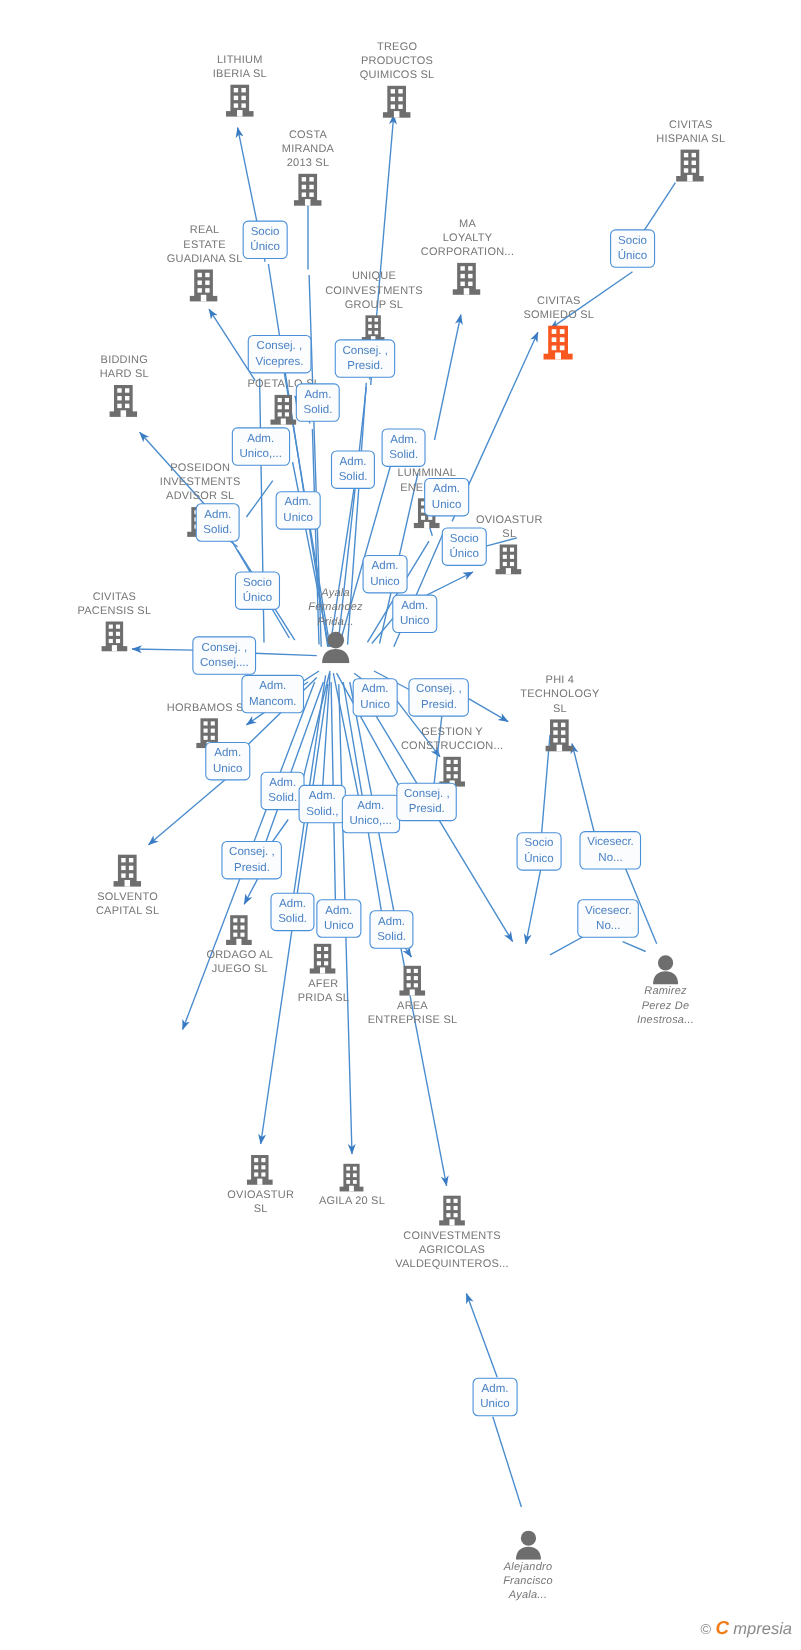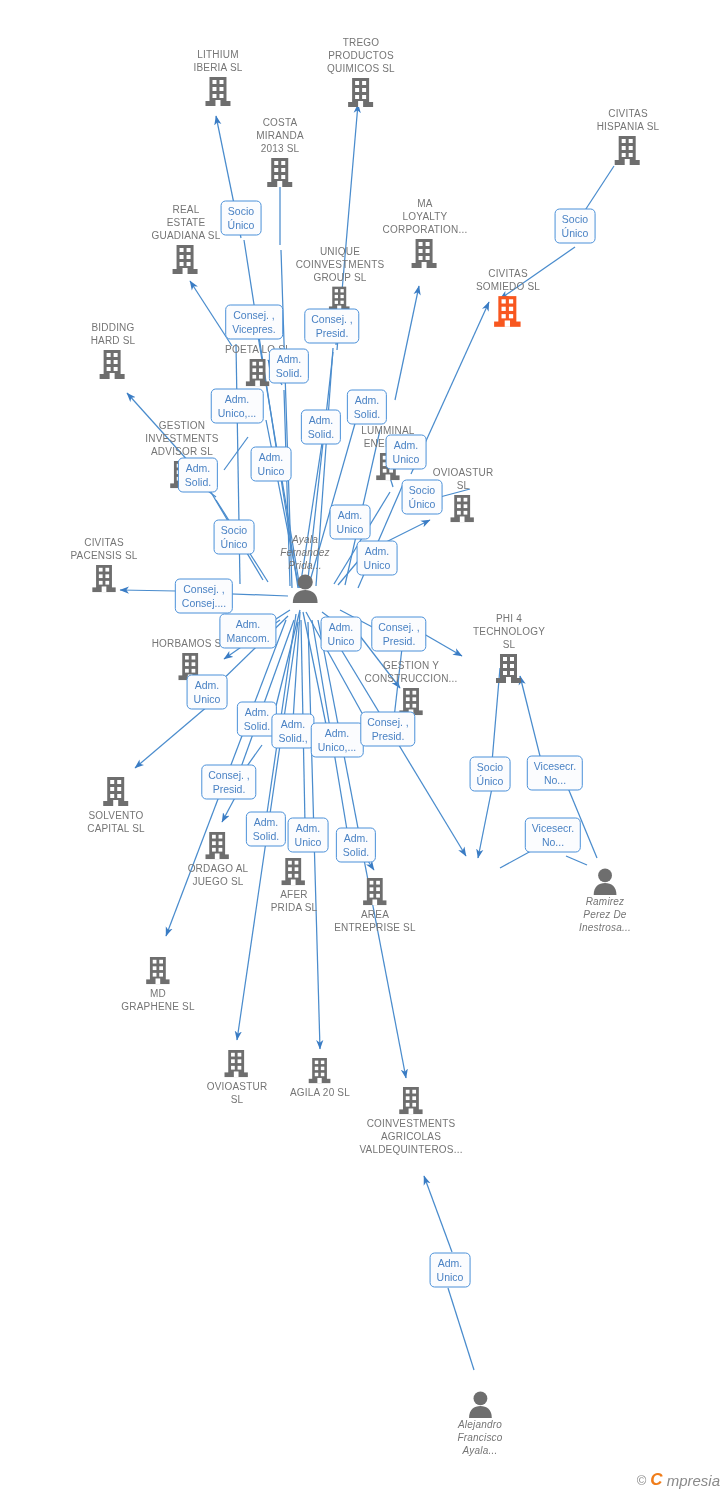--- a/index.html
+++ b/index.html
@@ -346,21 +346,21 @@
             <rect x="16" y="12" width="4" height="4"></rect>
             <rect x="9" y="19" width="4" height="4"></rect>
             <rect x="16" y="19" width="4" height="4"></rect>
             <rect x="12" y="25" width="5" height="6"></rect>
           </g>
         </svg>
     </span>
   </div>
 
   <div class="node company labeltop" style="left:182px;top:419px">
-    <span class="nlabel">GESTION
+    <span class="nlabel">POSEIDON
 INVESTMENTS
 ADVISOR  SL</span>
     <span class="glyph">
       <svg width="28" height="32" viewBox="0 0 30 34">
           <g fill="#6e6e6e">
             <rect x="6" y="2" width="17" height="28"></rect>
             <rect x="2" y="26" width="25" height="5"></rect>
           </g>
           <g fill="#fff">
             <rect x="9" y="5" width="4" height="4"></rect>
@@ -613,41 +613,20 @@
       <svg width="30" height="28" viewBox="0 0 32 30">
           <circle cx="16" cy="9" r="7.4" fill="#6e6e6e"></circle>
           <path d="M3.8,30 C3.8,20.8 9.3,17.2 16,17.2 C22.7,17.2 28.2,20.8 28.2,30 Z" fill="#6e6e6e"></path>
         </svg>
     </span>
     <span class="nlabel">Ramirez
 Perez De
 Inestrosa...</span>
   </div>
 
-  <div class="node company" style="left:158px;top:955px">
-    <span class="glyph">
-      <svg width="28" height="32" viewBox="0 0 30 34">
-          <g fill="#6e6e6e">
-            <rect x="6" y="2" width="17" height="28"></rect>
-            <rect x="2" y="26" width="25" height="5"></rect>
-          </g>
-          <g fill="#fff">
-            <rect x="9" y="5" width="4" height="4"></rect>
-            <rect x="16" y="5" width="4" height="4"></rect>
-            <rect x="9" y="12" width="4" height="4"></rect>
-            <rect x="16" y="12" width="4" height="4"></rect>
-            <rect x="9" y="19" width="4" height="4"></rect>
-            <rect x="16" y="19" width="4" height="4"></rect>
-            <rect x="12" y="25" width="5" height="6"></rect>
-          </g>
-        </svg>
-    </span>
-    <span class="nlabel">MD
-GRAPHENE  SL</span>
-  </div>
 
   <div class="node company" style="left:237px;top:1048px">
     <span class="glyph">
       <svg width="28" height="32" viewBox="0 0 30 34">
           <g fill="#6e6e6e">
             <rect x="6" y="2" width="17" height="28"></rect>
             <rect x="2" y="26" width="25" height="5"></rect>
           </g>
           <g fill="#fff">
             <rect x="9" y="5" width="4" height="4"></rect>

